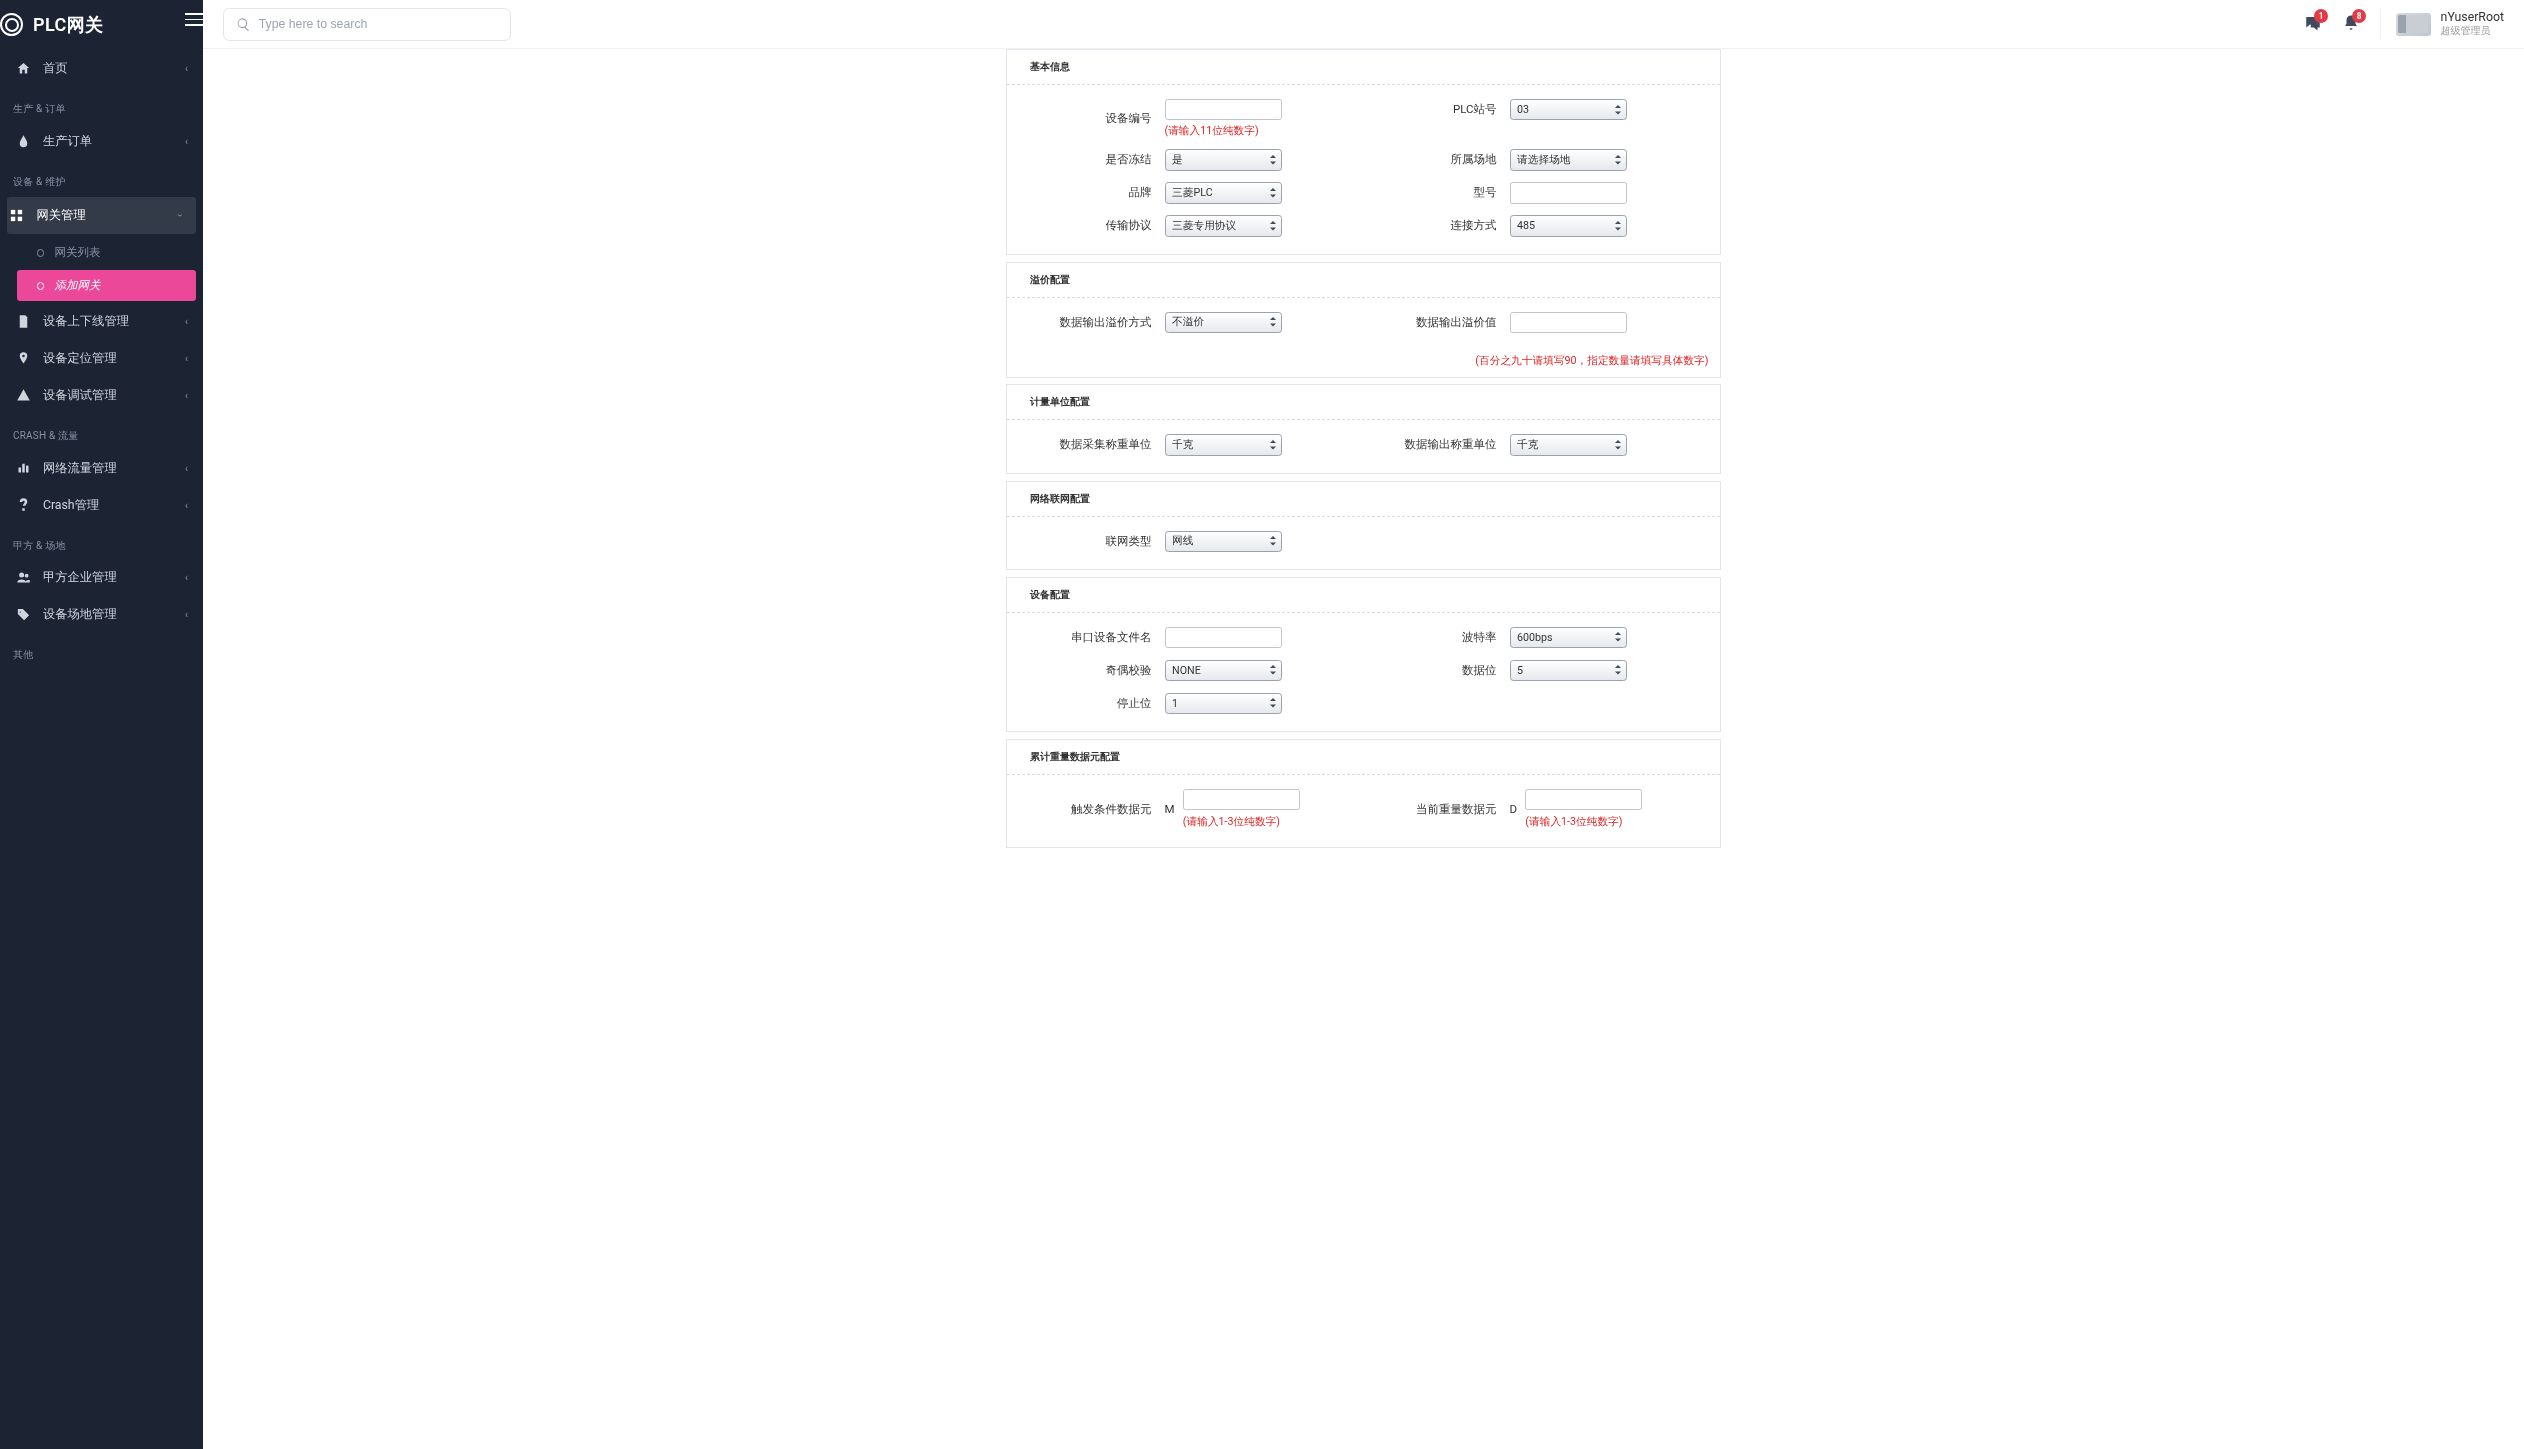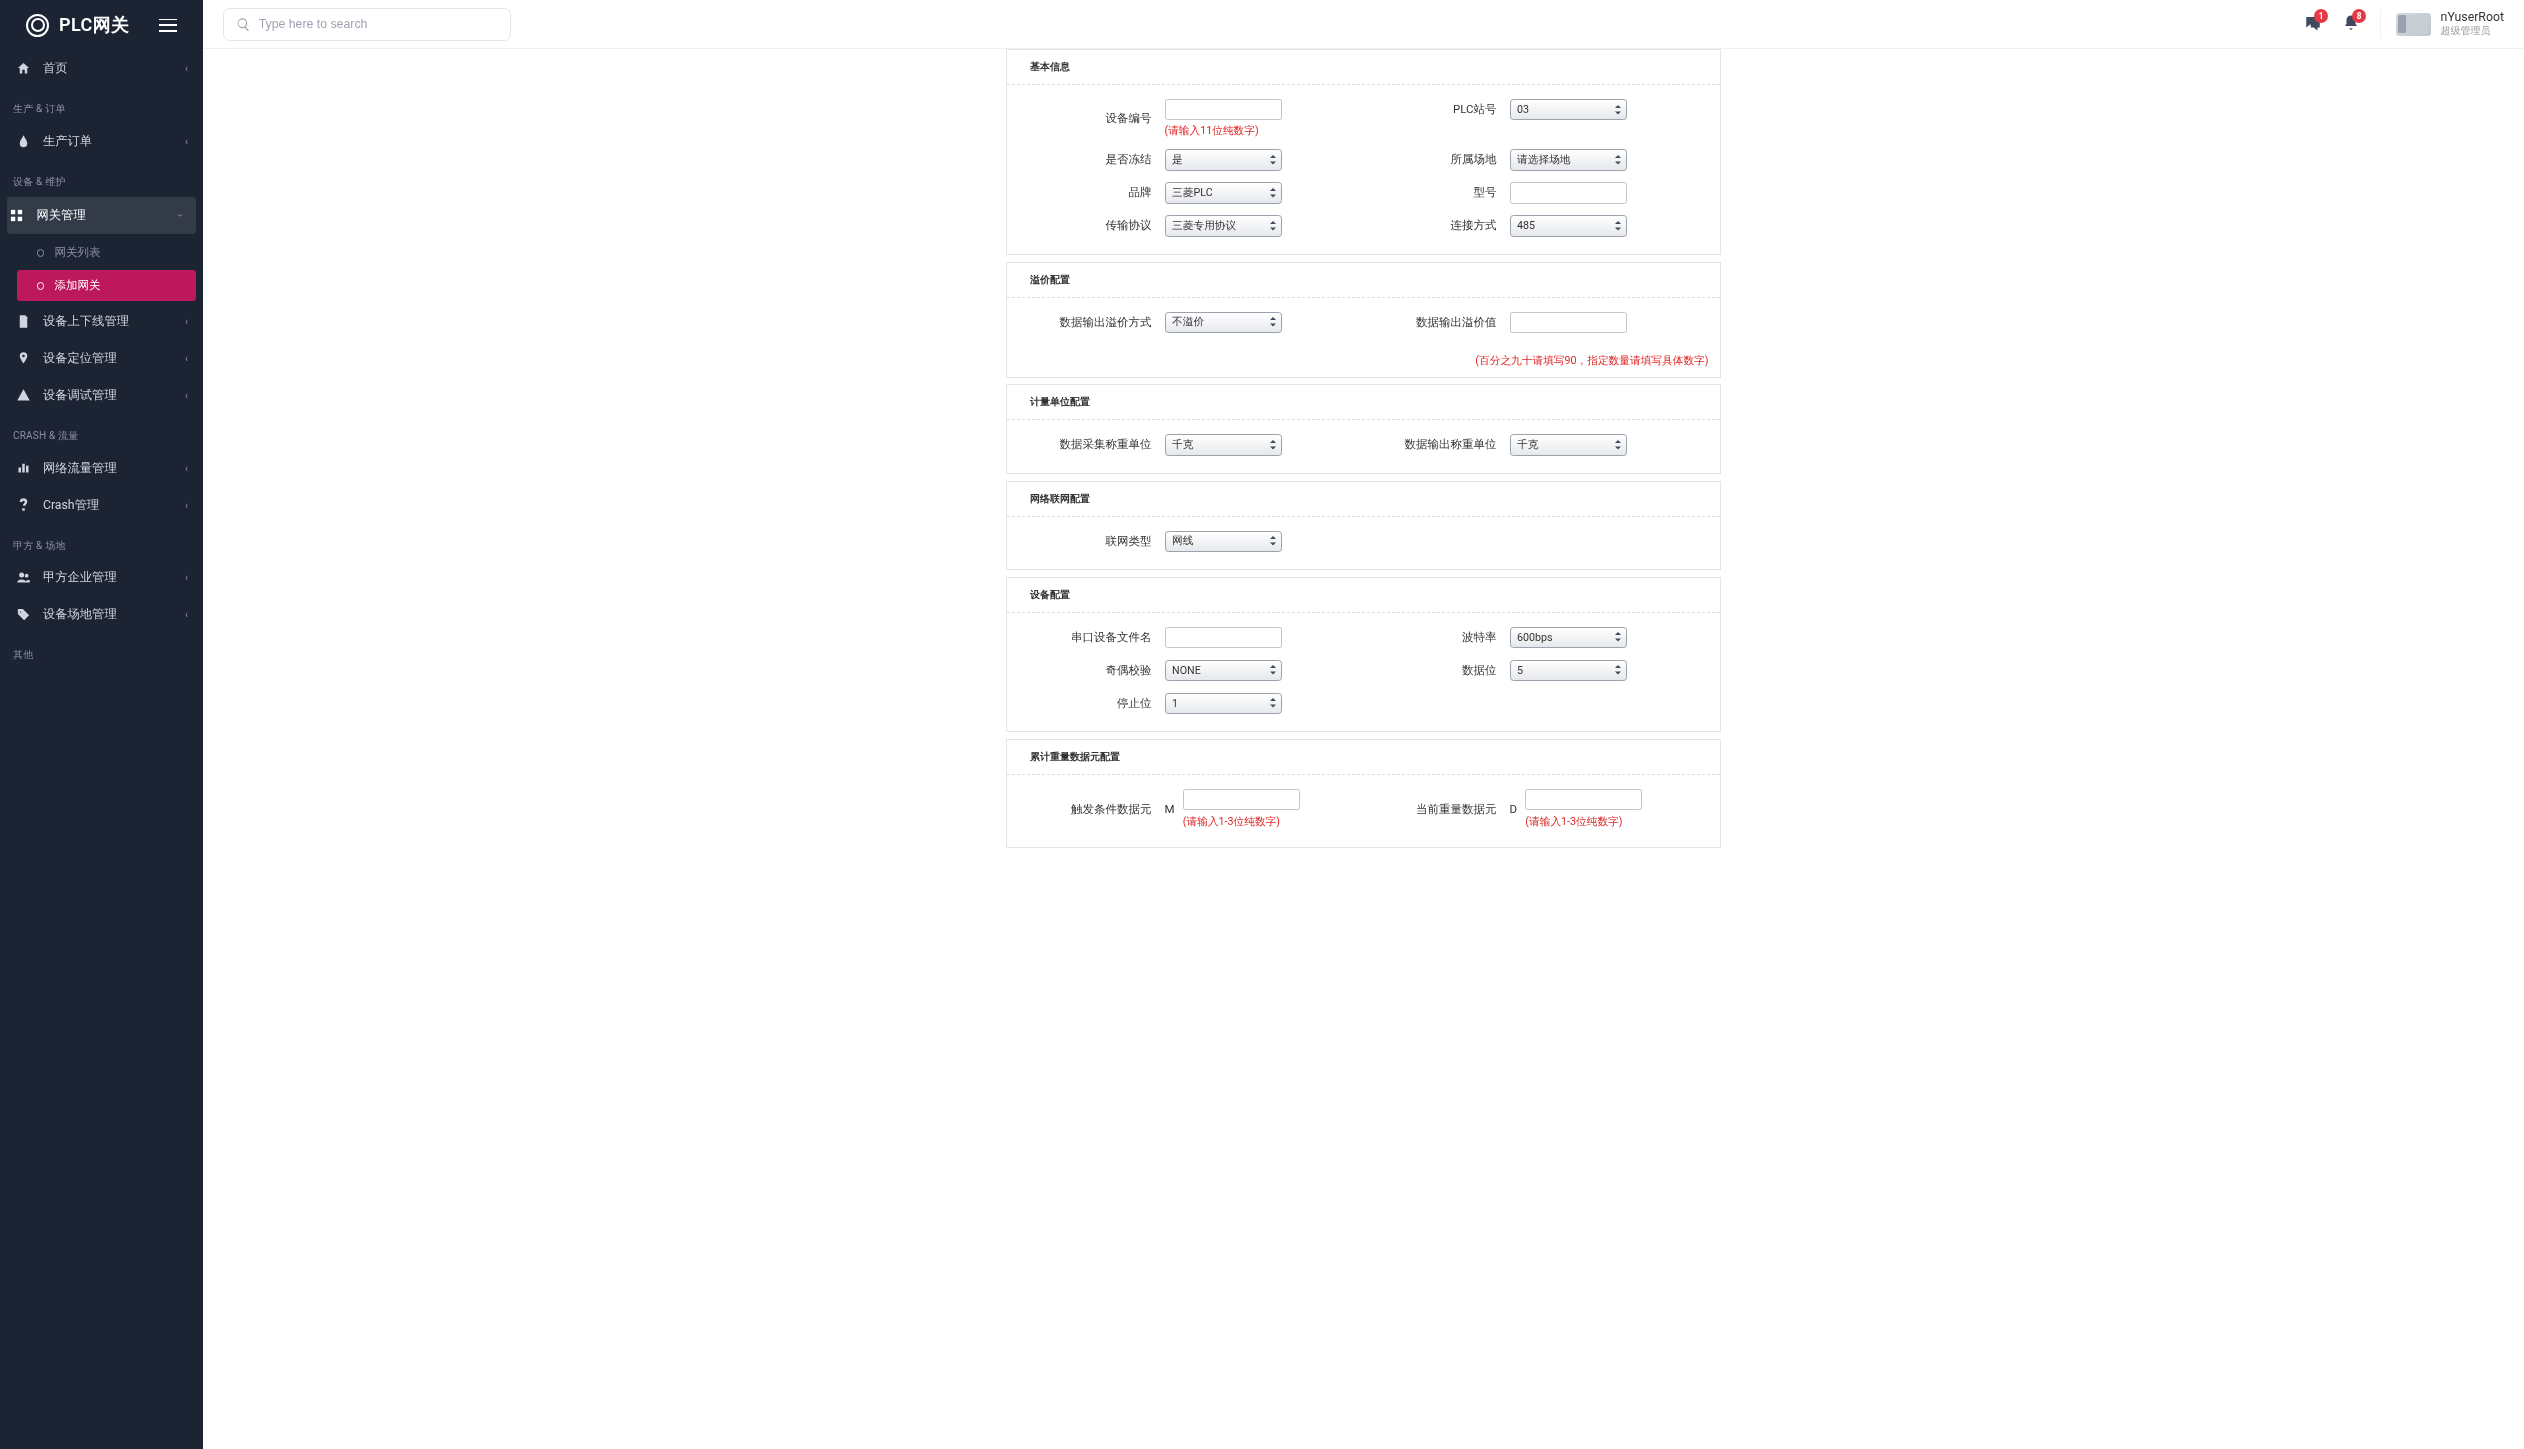--- a/index.html
+++ b/index.html
@@ -6,39 +6,39 @@
 body { font-family: -apple-system, BlinkMacSystemFont, "Segoe UI", Roboto, "Helvetica Neue", Arial, sans-serif; font-size: 11.5px; color: #333; background: #fff; }
 
 
 .app { display: flex; height: 100vh; overflow: hidden; }
 .sidebar { width: 203px; background: #1c2434; color: #d0d4de; flex-shrink: 0; display: flex; flex-direction: column; overflow-y: auto; }
 .main { flex: 1; display: flex; flex-direction: column; overflow: hidden; }
 .topbar { height: 49px; display: flex; align-items: center; padding: 0 20px; gap: 20px; border-bottom: 0.8px solid #eef0f3; }
 .content { flex: 1; overflow-y: auto; background: #fff; padding: 0 20px 33px; }
 
 
-.brand { display: flex; align-items: center; gap: 10px; padding: 13px 26px; }
+.brand { display: flex; align-items: flex-start; gap: 10px; padding: 13px 0; }
 .brand-logo { width: 23px; height: 23px; border: 2.1px solid #fff; border-radius: 50%; position: relative; }
 .brand-logo::after { content: ""; position: absolute; top: 50%; left: 50%; width: 10px; height: 10px; border: 2.1px solid #fff; border-radius: 50%; transform: translate(-50%, -50%); }
 .brand-title { color: #fff; font-size: 18px; font-weight: 600; letter-spacing: 0.4px; }
 .hamburger { margin-left: auto; width: 18px; height: 13px; display: flex; flex-direction: column; justify-content: space-between; cursor: pointer; }
 .hamburger span { display: block; height: 1.6px; background: #fff; }
 
 .nav-section-label { font-size: 10px; color: #8a90a2; padding: 15px 13px 6.6px; letter-spacing: 0.2px; }
 
 .nav-item { display: flex; align-items: center; padding: 10px 15px; gap: 11.5px; color: #d0d4de; cursor: pointer; font-size: 12.3px; position: relative; }
 .nav-item .chevron { margin-left: auto; font-size: 10px; color: #8a90a2; }
 .nav-item.selected { background: #333a48; color: #fff; border-radius: 3.3px; margin: 1.6px 6.6px; padding-left: 2px; }
 .nav-item .icon { width: 16.4px; height: 16.4px; display: flex; align-items: center; justify-content: center; flex-shrink: 0; }
 .nav-item .icon svg { width: 15px; height: 15px; fill: currentColor; }
 
 .sub-nav { padding-left: 10px; }
 .sub-item { display: flex; align-items: center; padding: 8.2px 15px 8.2px 20px; gap: 10px; color: #8a90a2; cursor: pointer; font-size: 11.5px; border-radius: 3.3px; margin: 1.6px 6.6px; }
 .sub-item::before { content: ""; width: 5.8px; height: 5.8px; border: 1.2px solid currentColor; border-radius: 50%; }
-.sub-item.active { background: #be185d; color: #fff; }
+.sub-item.active { background: #ec4899; color: #fff; font-style: italic; }
 
 
 .search { flex: 0 0 288px; height: 33px; border: 0.8px solid #e2e5eb; border-radius: 6.6px; display: flex; align-items: center; padding: 0 11.5px; gap: 8.2px; background: #fff; }
 .search input { border: none; outline: none; flex: 1; font-size: 12.3px; background: transparent; }
 .search input::placeholder { color: #9da3b0; }
 .search svg { width: 15px; height: 15px; fill: #9da3b0; }
 
 .topbar-right { margin-left: auto; display: flex; align-items: center; gap: 20px; }
 .icon-badge { position: relative; cursor: pointer; }
 .icon-badge svg { width: 18px; height: 18px; fill: #3f4a5f; }

